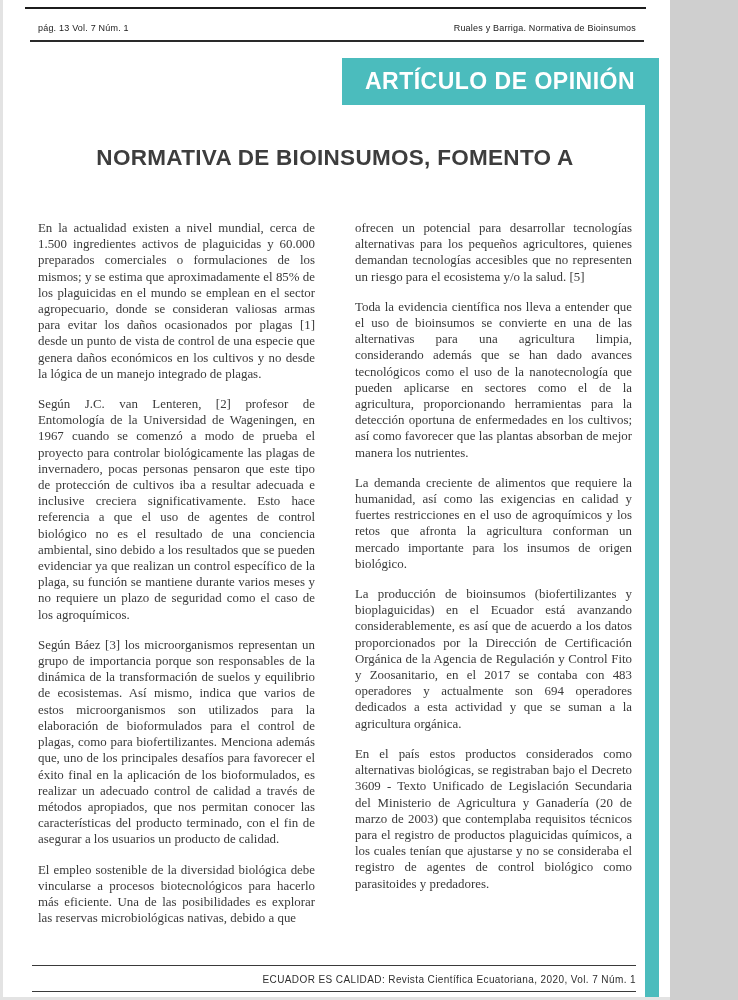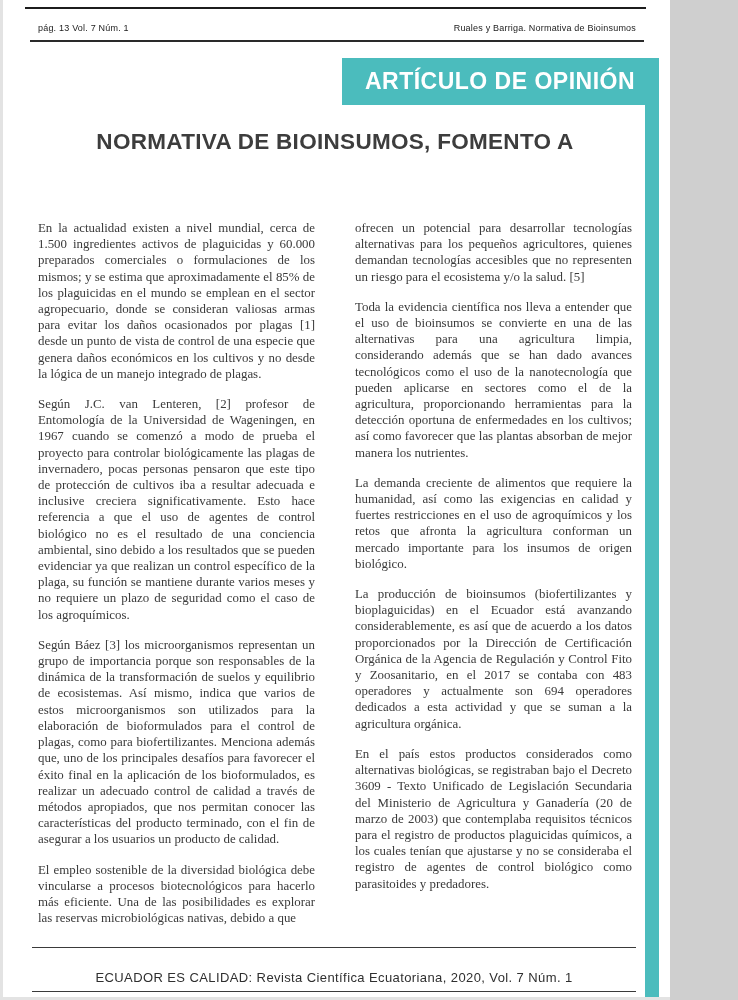--- a/index.html
+++ b/index.html
@@ -36,42 +36,42 @@
   }
   .banner span{
     font-family:"Liberation Sans", sans-serif;
     font-weight:bold;font-size:23px;color:#ffffff;letter-spacing:0.5px;
   }
   .side-bar{
     position:absolute;top:58px;bottom:3px;right:11px;width:14px;
     background:var(--accent);
   }
   .title{
-    position:absolute;top:128px;left:60px;right:60px;margin:0;
+    position:absolute;top:144px;left:60px;right:60px;margin:0;
     text-align:center;
     font-family:"Liberation Sans", sans-serif;
     font-weight:bold;font-size:22.5px;line-height:28px;
     color:#3d3d3d;letter-spacing:0.3px;
   }
   .columns{
     position:absolute;top:220px;left:38px;right:38px;
     display:flex;gap:40px;
   }
   .col{flex:1;min-width:0;}
   .col p{
     margin:0 0 14px 0;
     font-size:12.9px;line-height:16.2px;
     text-align:justify;color:var(--ink);
   }
   .footer{
     position:absolute;left:32px;right:34px;bottom:8px;
     border-top:1.5px solid #3a3a3a;border-bottom:1.5px solid #3a3a3a;
-    padding:22px 0 6px 0;text-align:center;
+    padding:8px 0 6px 0;text-align:right;
     font-family:"Liberation Sans", sans-serif;
-    font-size:13px;color:#2f2f2f;letter-spacing:0.4px;
+    font-size:10px;color:#2f2f2f;letter-spacing:0.4px;
   }
 </style>
 </head>
 <body>
 
 <div class="page">
 
   <div class="top-rule"></div>
 
   <div class="header">

